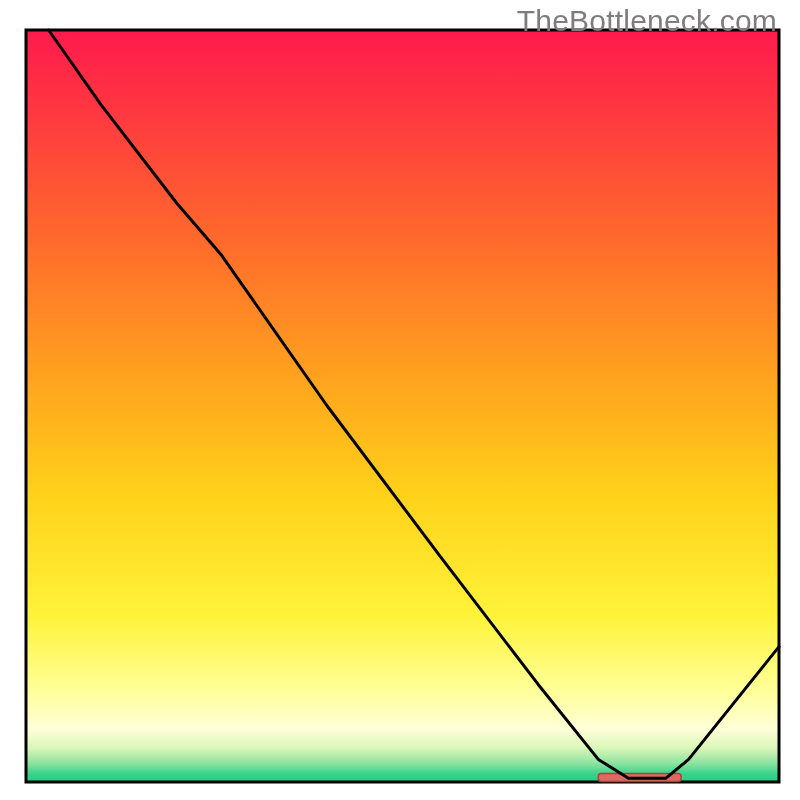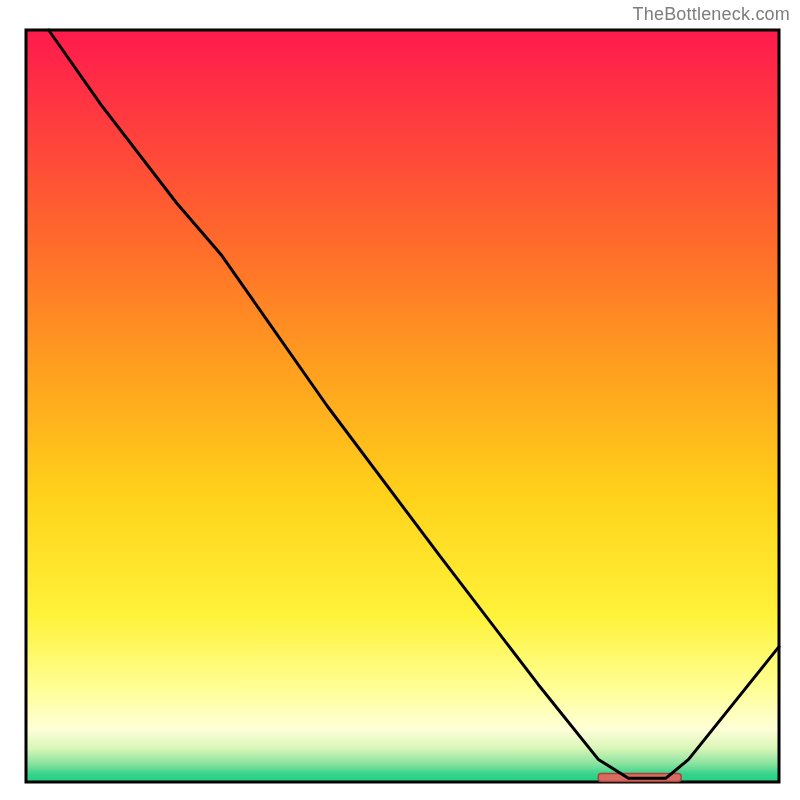--- a/index.html
+++ b/index.html
@@ -12,22 +12,22 @@
     font-family: Arial, Helvetica, sans-serif;
   }
   .chart-wrap {
     position: relative;
     width: 800px;
     height: 800px;
   }
   .attribution {
     position: absolute;
     top: 4px;
-    right: 10px;
-    font-size: 18px;
+    right: 23px;
+    font-size: 30px;
     color: #7d7d7d;
     font-weight: 400;
     letter-spacing: 0.2px;
   }
   svg {
     display: block;
   }
 </style>
 </head>
 <body>

